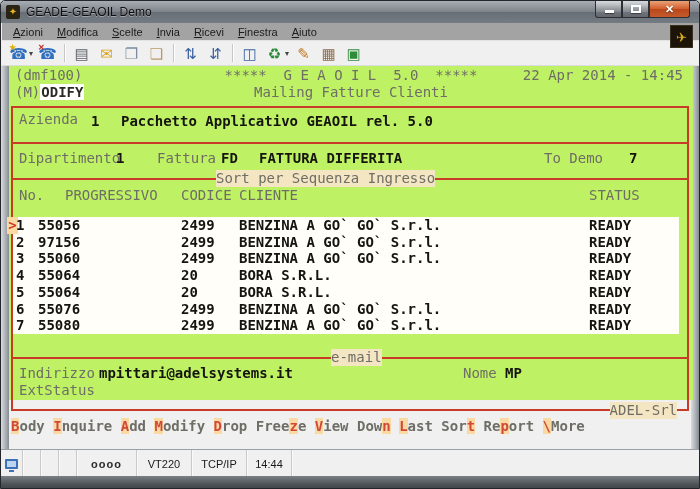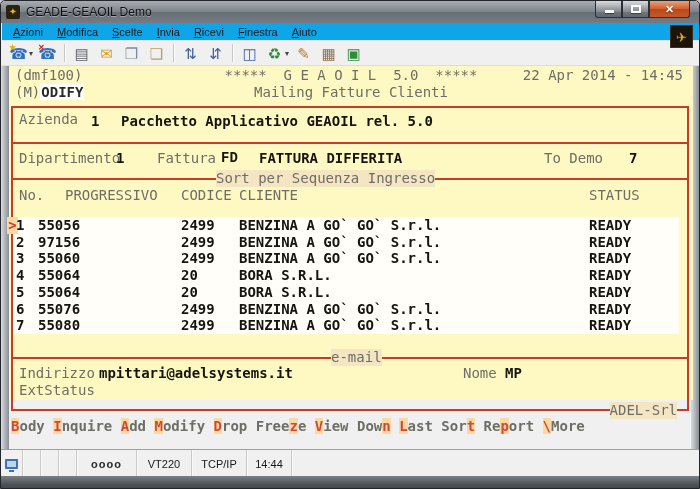--- a/index.html
+++ b/index.html
@@ -29,21 +29,21 @@
   }
   .wbtn.min{border-radius:0 0 0 3px;}
   .wbtn.close{width:41px;border-radius:0 0 3px 0;
     background:linear-gradient(#e9a278,#d4602f 48%,#b9481c 52%,#c65a2c);}
   .glyph-min{position:absolute;left:9px;bottom:4px;width:9px;height:3px;background:#fff;box-shadow:0 1px 1px rgba(0,0,0,.5);}
   .glyph-max{position:absolute;left:8px;top:4px;width:10px;height:8px;border:2px solid #fff;box-shadow:0 1px 1px rgba(0,0,0,.4);}
   .glyph-close{color:#fff;font-size:11px;font-weight:bold;line-height:16px;display:block;text-align:center;text-shadow:0 1px 1px rgba(0,0,0,.5);}
   
   .menubar{
     position:absolute;left:1px;top:22px;width:698px;height:18px;
-    background:#0ea5e9;border-bottom:1px solid #e2e2e2;
+    background:#a3a3a3;border-bottom:1px solid #e2e2e2;
     font-size:11px;color:#1a1a1a;display:flex;align-items:center;padding-left:4px;
   }
   .menu-item{padding:1px 7px;cursor:default;}
   .hotkey-underline{text-decoration:underline;}
   
   .toolbar{
     position:absolute;left:1px;top:40px;width:698px;height:25px;
     background:#f0f0f0;border-bottom:1px solid #dcdcdc;
     display:flex;align-items:center;padding-left:4px;
   }
@@ -60,21 +60,21 @@
     color:#d9a81c;font-size:13px;line-height:23px;text-align:center;border:1px solid #3a3022;
   }
   
   .frame-l,.frame-r{position:absolute;top:65px;width:8px;height:383px;}
   .frame-l{left:0;background:linear-gradient(90deg,#d9dcdf,#adb2b7 55%,#868c91);}
   .frame-r{right:0;background:linear-gradient(90deg,#d9dcdf,#adb2b7 55%,#868c91);}
   .frame-b{position:absolute;left:0;bottom:0;width:100%;height:12px;background:linear-gradient(#7b8085,#4d5257 70%,#43484d);}
   
   .term{
     position:absolute;left:8px;top:65px;width:684px;height:334px;
-    background:#fef9c3;
+    background:#bef264;
     font-family:"DejaVu Sans Mono",monospace;font-size:14px;color:#6e6d66;
   }
   .tl{position:absolute;height:17px;line-height:17px;white-space:pre;}
   .lbl{color:#6e6d66;}
   .val{font-weight:bold;color:#15140f;}
   .mode-rest{background:#ffffff;font-weight:bold;color:#2a2923;padding:0 1px;}
   .pos{position:absolute;white-space:pre;}
   
   .rbox{position:absolute;left:2px;top:40px;width:678px;height:305px;border:2px solid #c73b27;}
   .hline{position:absolute;left:0;right:0;height:2px;background:#c73b27;}
@@ -200,21 +200,21 @@
 
       <span class="pos lbl" style="left:6px;top:3px;">Azienda</span>
       <span class="pos val" style="left:78px;top:5px;">1</span>
       <span class="pos val" style="left:108px;top:5px;">Pacchetto Applicativo GEAOIL rel. 5.0</span>
 
       <div class="hline" style="top:34px;"></div>
 
       <span class="pos lbl" style="left:6px;top:42px;">Dipartimento</span>
       <span class="pos val" style="left:103px;top:42px;">1</span>
       <span class="pos lbl" style="left:144px;top:42px;">Fattura</span>
-      <span class="pos val" style="left:208px;top:42px;font-family:Liberation Mono, monospace;">FD</span>
+      <span class="pos val" style="left:208px;top:42px;">FD</span>
       <span class="pos val" style="left:246px;top:42px;">FATTURA DIFFERITA</span>
       <span class="pos lbl" style="left:531px;top:42px;">To Demo</span>
       <span class="pos val" style="left:616px;top:42px;">7</span>
 
       <div class="hline" style="top:70px;"></div>
       <span class="online-label" style="left:203px;top:62px;">Sort per Sequenza Ingresso</span>
 
       <span class="pos lbl" style="left:6px;top:79px;">No.</span>
       <span class="pos lbl" style="left:38px;top:79px;margin-left:14px;">PROGRESSIVO</span>
       <span class="pos lbl" style="left:168px;top:79px;">CODICE</span>

